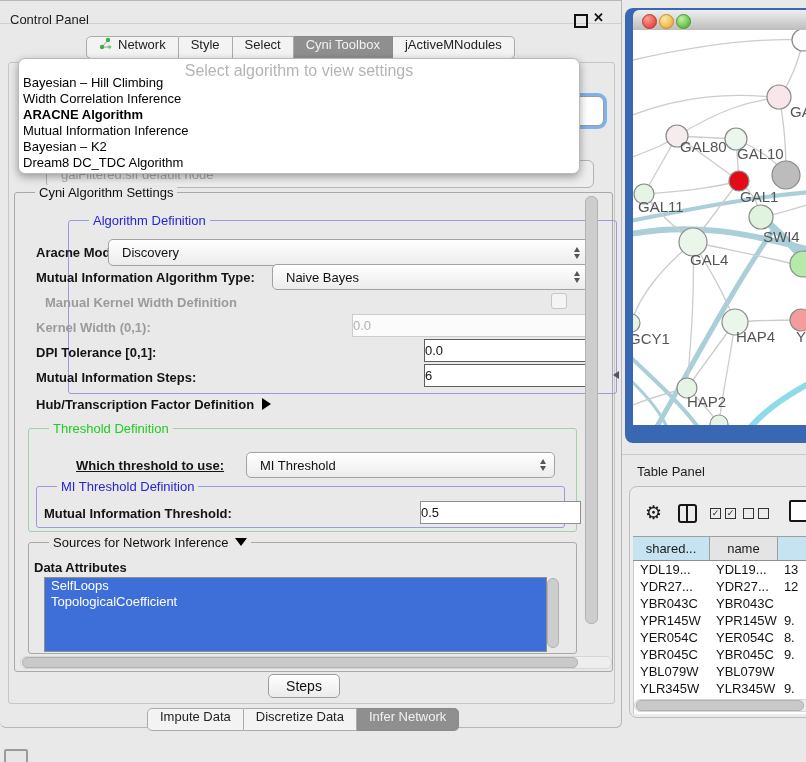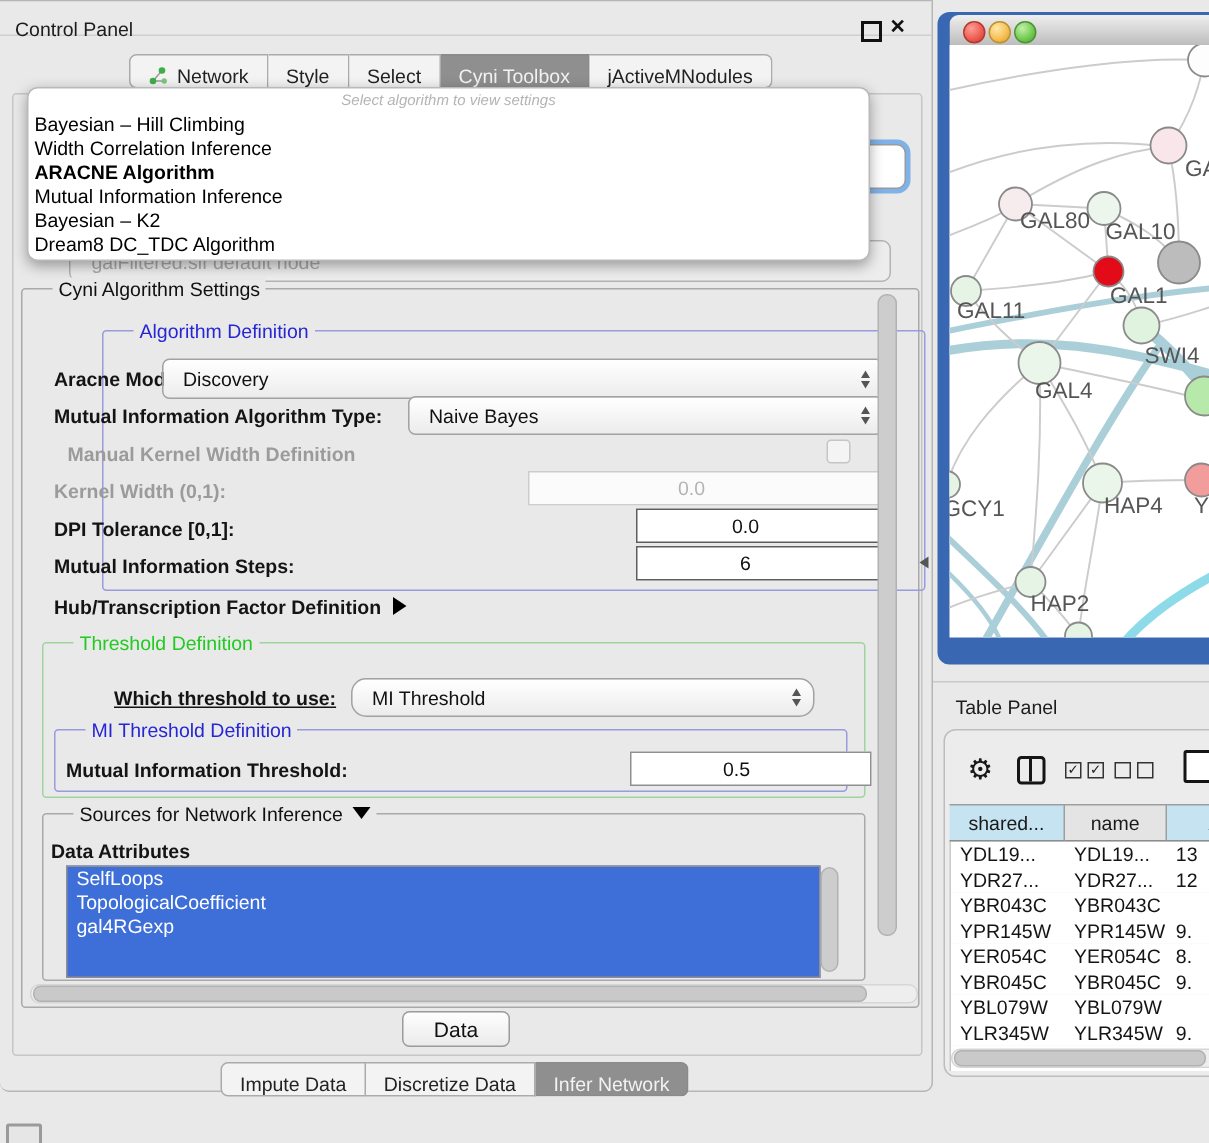--- a/index.html
+++ b/index.html
@@ -11,62 +11,62 @@
   .cpanel{left:0;top:8;width:621px;height:726px;background:#e9e9e9;border:1px solid #b6b6b6;
           border-left:none;border-radius:0 0 6px 6px;}
   .cp-titlebar{left:0;top:8;width:621px;height:23px;border-bottom:1px solid #cfcfcf;}
   .cp-title{left:10px;top:12px;font-size:13px;color:#1c1c1c;}
   .float-btn{left:574px;top:14px;width:10px;height:10px;border:2px solid #111;}
   .close-btn{left:593px;top:10px;font-size:13px;font-weight:bold;color:#111;}
 
   
   .tabrow{left:86px;top:36px;height:23px;display:flex;}
   .tab{height:21px;border:1px solid #ababab;border-left:none;background:#f3f3f3;display:flex;
-       align-items:flex-end;justify-content:center;padding:0 12px;font-size:13px;color:#222;white-space:nowrap;}
+       align-items:flex-start;justify-content:center;padding:0 12px;font-size:13px;color:#222;white-space:nowrap;}
   .tab:first-child{border-left:1px solid #ababab;border-radius:5px 0 0 5px;}
   .tab:last-child{border-radius:0 5px 5px 0;}
   .tab.sel{background:#8f8f8f;color:#f2f2f2;border-color:#8a8a8a;}
   .net-ico{display:inline-block;width:14px;height:14px;margin-right:5px;}
 
   .btabrow{left:147px;top:708px;height:23px;display:flex;}
 
   
   .inner-panel{left:8px;top:62px;width:605px;height:640px;border:1px solid #c6c6c6;border-radius:3px;}
 
   
   .data-combo{left:46px;top:160px;width:532px;height:26px;border:1px solid #b3b3b3;border-radius:6px;
               background:#ededed;color:#a9a9a9;display:flex;align-items:center;padding-left:14px;}
   .focus-combo{left:556px;top:96px;width:46px;height:28px;border-radius:6px;background:#fff;
                border:1px solid #9b9b9b;box-shadow:0 0 0 3px #7fb2e8;}
 
   
   .popup{left:18px;top:58px;width:560px;height:114px;background:#fff;border:1px solid #b9b9b9;
          border-radius:7px;box-shadow:0 3px 9px rgba(0,0,0,.35);z-index:30;}
-  .popup-ph{left:0;top:3px;width:560px;text-align:center;color:#b4b4b4;font-size:10px;font-style:italic;}
+  .popup-ph{left:0;top:3px;width:560px;text-align:center;color:#b4b4b4;font-size:16px;}
   .algo-item{position:absolute;left:2px;width:550px;height:16px;line-height:16px;padding-left:2px;
              font-size:13px;color:#000;white-space:nowrap;}
   .algo-item.bold{font-weight:bold;}
 
   
   .group{border:1px solid #a9a9a9;border-radius:3px;}
   .gtitle{position:absolute;top:-8px;left:20px;background:#e9e9e9;padding:0 4px;font-size:13px;white-space:nowrap;}
   .gtitle.blue{color:#2626d4;}
   .gtitle.green{color:#21cb21;}
 
   .lbl{position:absolute;font-size:13px;font-weight:bold;color:#141414;white-space:nowrap;}
   .lbl.gray{color:#9b9b9b;}
 
   .combo{position:absolute;border:1px solid #a2a2a2;border-radius:5px;background:linear-gradient(#ffffff,#ececec);
          display:flex;align-items:center;padding-left:13px;font-size:13px;color:#111;}
   .stepper{position:absolute;right:8px;top:50%;transform:translateY(-50%);display:flex;flex-direction:column;gap:2px;}
   .tri-up{width:0;height:0;border-left:3.5px solid transparent;border-right:3.5px solid transparent;border-bottom:5px solid #555;}
   .tri-dn{width:0;height:0;border-left:3.5px solid transparent;border-right:3.5px solid transparent;border-top:5px solid #555;}
 
   .field{position:absolute;background:#fff;border:1px solid #5e5e5e;display:flex;align-items:center;
-         justify-content:center;padding-right:19px;font-size:13px;color:#111;}
+         justify-content:flex-start;padding-right:19px;font-size:13px;color:#111;}
   .field.dis{border:1px solid #cdcdcd;background:#fbfbfb;color:#b3b3b3;}
   .checkbox{position:absolute;width:14px;height:14px;border:1px solid #c6c6c6;border-radius:3px;background:#f4f4f4;}
 
   .tri-right{display:inline-block;width:0;height:0;border-top:6px solid transparent;border-bottom:6px solid transparent;
              border-left:9px solid #000;margin-left:8px;vertical-align:-1px;}
   .tri-down-b{display:inline-block;width:0;height:0;border-left:6px solid transparent;border-right:6px solid transparent;
               border-top:8px solid #000;margin-left:6px;vertical-align:1px;}
 
   .attr-list{left:44px;top:577px;width:501px;height:73px;background:#3e6fd8;border:1px solid #8f8f8f;overflow:hidden;}
   .attr-item{height:16px;line-height:16px;color:#fff;padding-left:6px;font-size:13px;}
@@ -210,21 +210,21 @@
 </div>
 
 <div class="lbl abs" style="left:36px;top:397px;">
   <span>Hub/Transcription Factor Definition</span><span class="tri-right"></span>
 </div>
 
 <div class="abs group" style="left:28px;top:428px;width:547px;height:102px;border-color:#9fd49f;">
   <span class="gtitle green">Threshold Definition</span>
 </div>
 <div class="lbl abs" style="left:76px;top:458px;text-decoration:underline;">Which threshold to use:</div>
-<div class="combo" style="left:234px;top:452px;width:294px;height:24px;border-radius:10px;">
+<div class="combo" style="left:246px;top:452px;width:294px;height:24px;">
   <span>MI Threshold</span>
   <span class="stepper">
       <span class="tri-up"></span>
       <span class="tri-dn"></span>
     </span>
 </div>
 
 <div class="abs group" style="left:36px;top:486px;width:527px;height:40px;border-color:#9a9adf;">
   <span class="gtitle blue">MI Threshold Definition</span>
 </div>
@@ -233,30 +233,29 @@
   <span>0.5</span>
 </div>
 
 <div class="abs group" style="left:28px;top:542px;width:547px;height:110px;">
   <span class="gtitle"><span>Sources for Network Inference</span><span class="tri-down-b"></span></span>
 </div>
 <div class="lbl abs" style="left:34px;top:560px;">Data Attributes</div>
 <div class="abs attr-list" id="attr-list">
     <div class="attr-item">SelfLoops</div>
     <div class="attr-item">TopologicalCoefficient</div>
-    <div class="attr-item">gal4RGexp</div>
   </div>
 <div class="vscroll" style="left:547px;top:578px;width:10px;height:68px;"></div>
 
 <div class="vscroll" style="left:585px;top:196px;width:11px;height:426px;"></div>
 <div class="hscroll-track" style="left:20px;top:656px;width:590px;height:11px;"></div>
 <div class="hscroll" style="left:22px;top:657px;width:554px;height:9px;"></div>
 
 <div class="abs apply-btn">
-    <span>Data</span>
+    <span>Steps</span>
   </div>
 
 <div class="abs btabrow" id="bottom-tabs">
     <div class="tab">Impute Data</div>
     <div class="tab">Discretize Data</div>
     <div class="tab sel">Infer Network</div>
   </div>
 
 <div class="abs bl-icon"></div>
 

